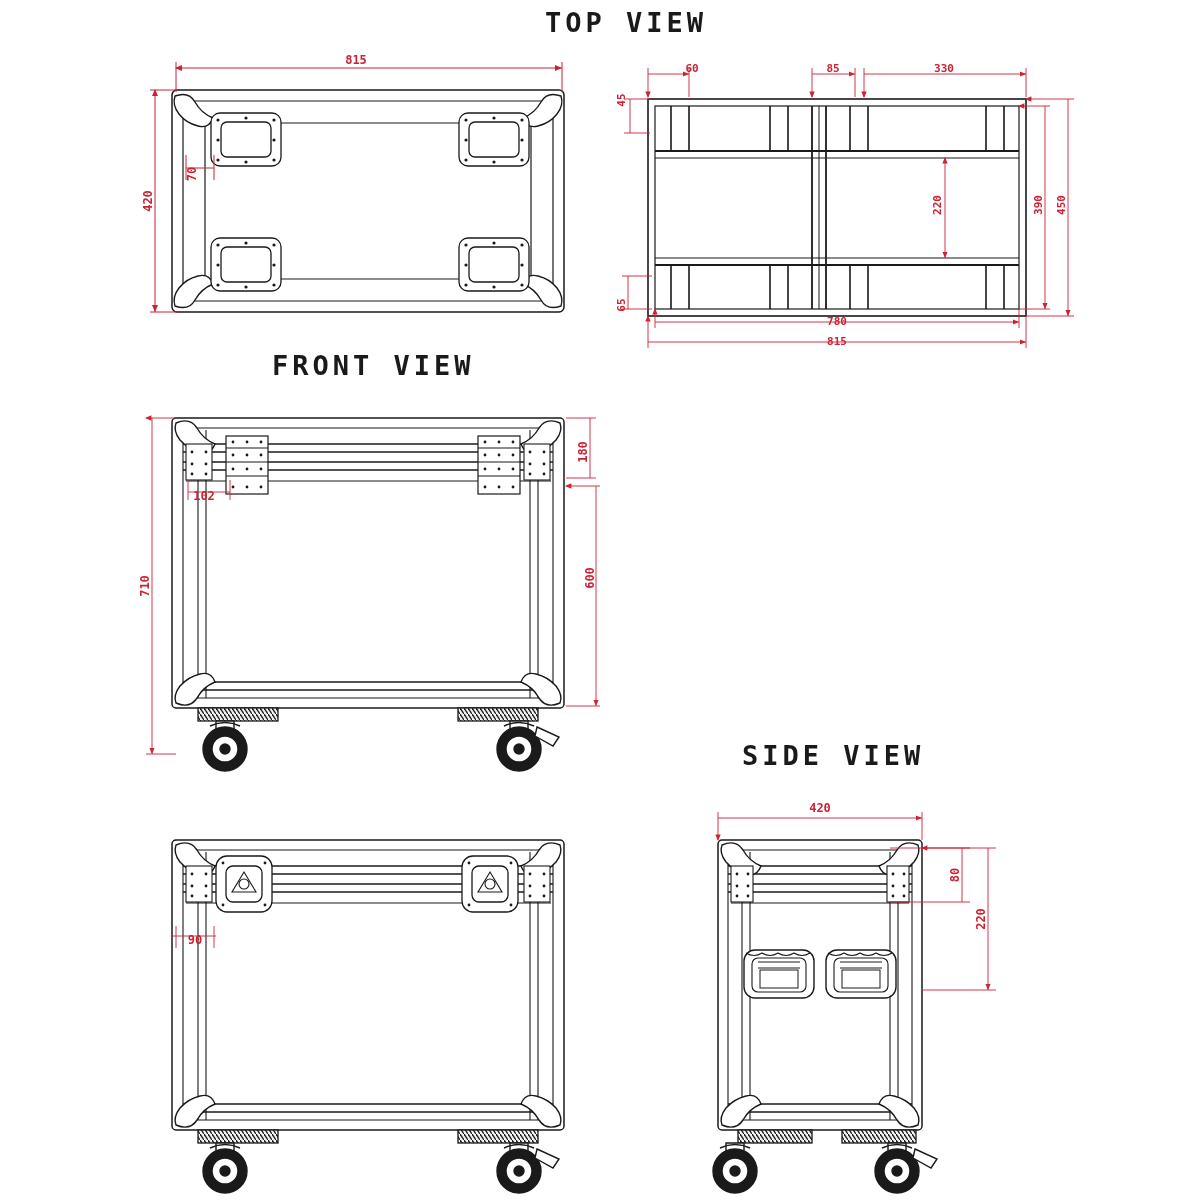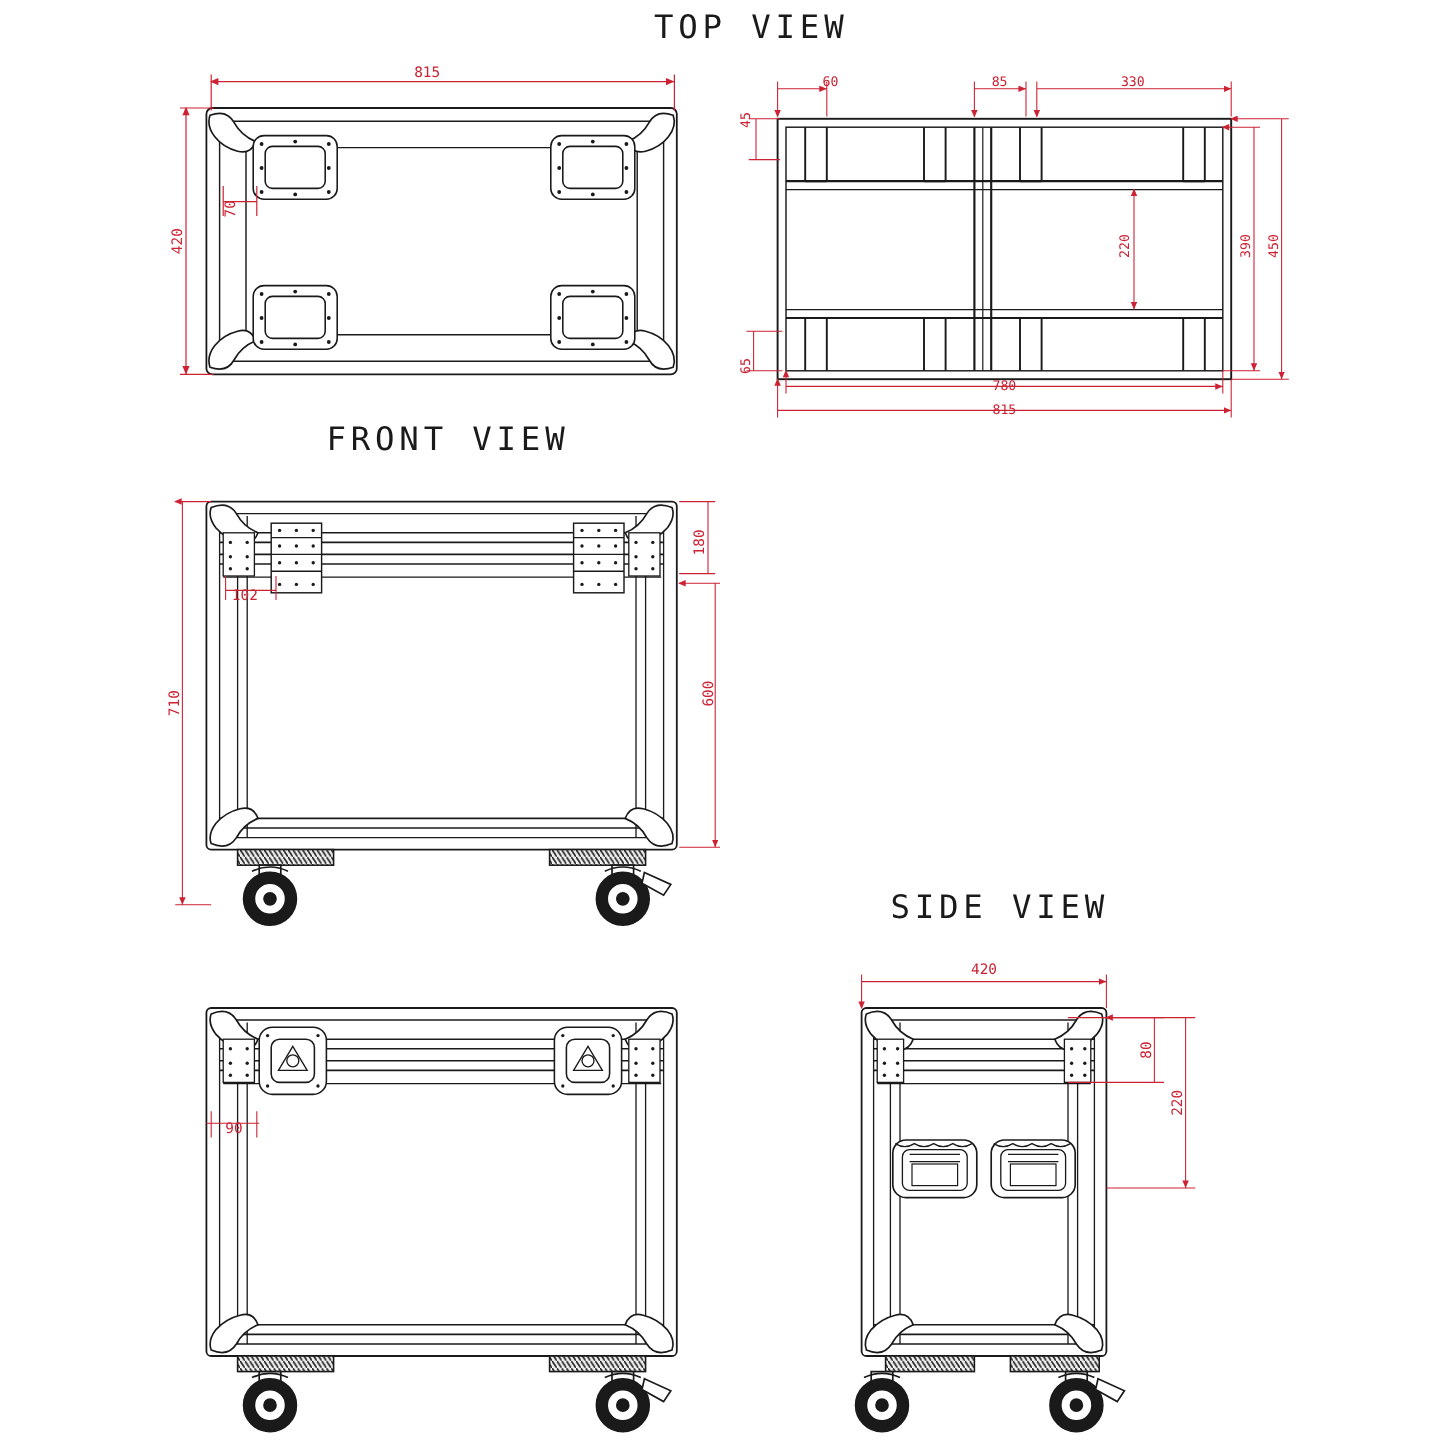--- a/index.html
+++ b/index.html
@@ -1,17 +1,17 @@
 <!DOCTYPE html>
 <html><head>
 <meta charset="utf-8">
 <style>
   html,body{margin:0;padding:0;background:#ffffff;}
   body{width:1200px;height:1200px;font-family:"DejaVu Sans Mono",monospace;overflow:hidden;}
-  #sheet{position:relative;width:968px;height:1200px;background:#ef4444;}
+  #sheet{position:relative;width:968px;height:1200px;background:#ef4444;font-weight:bold;}
   svg{display:block;}
   .ttl{font-family:"DejaVu Sans Mono",monospace;font-size:27px;letter-spacing:4px;fill:#1a1a1a;}
   .dim{font-family:"DejaVu Sans Mono",monospace;font-size:12px;fill:#cc2233;}
   .dimsm{font-family:"DejaVu Sans Mono",monospace;font-size:11px;fill:#cc2233;}
 </style>
 </head>
 <body>
 
 <div id="sheet">
 <svg width="1200" height="1200" viewBox="0 0 1200 1200">

